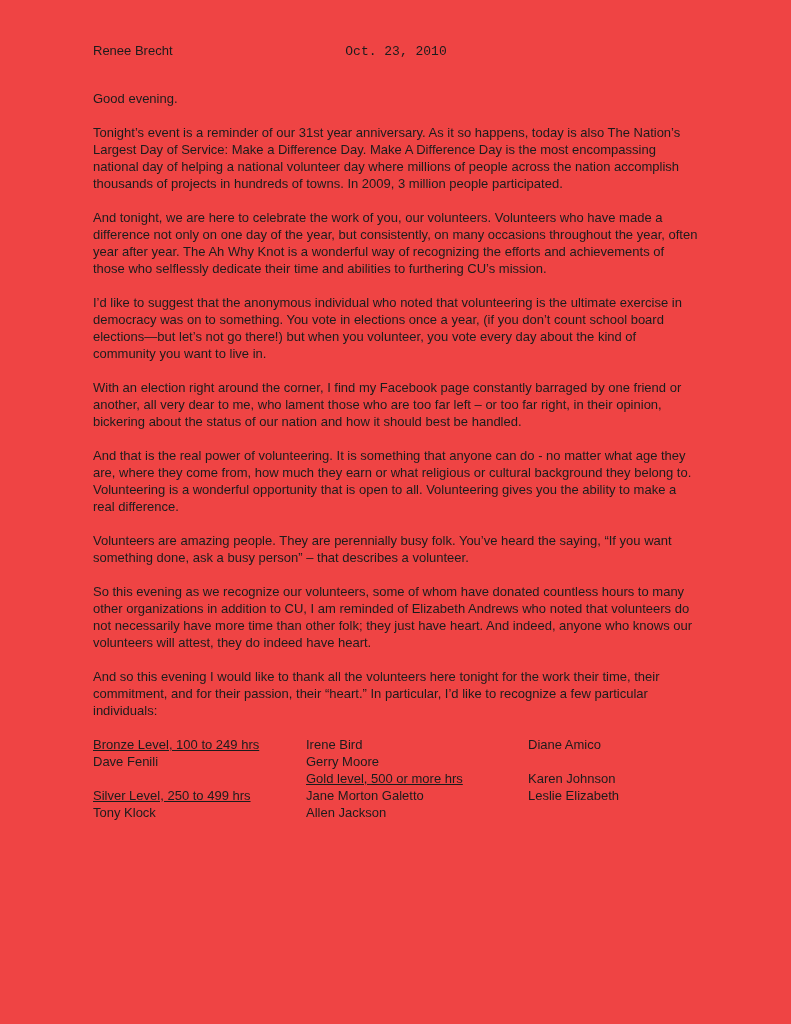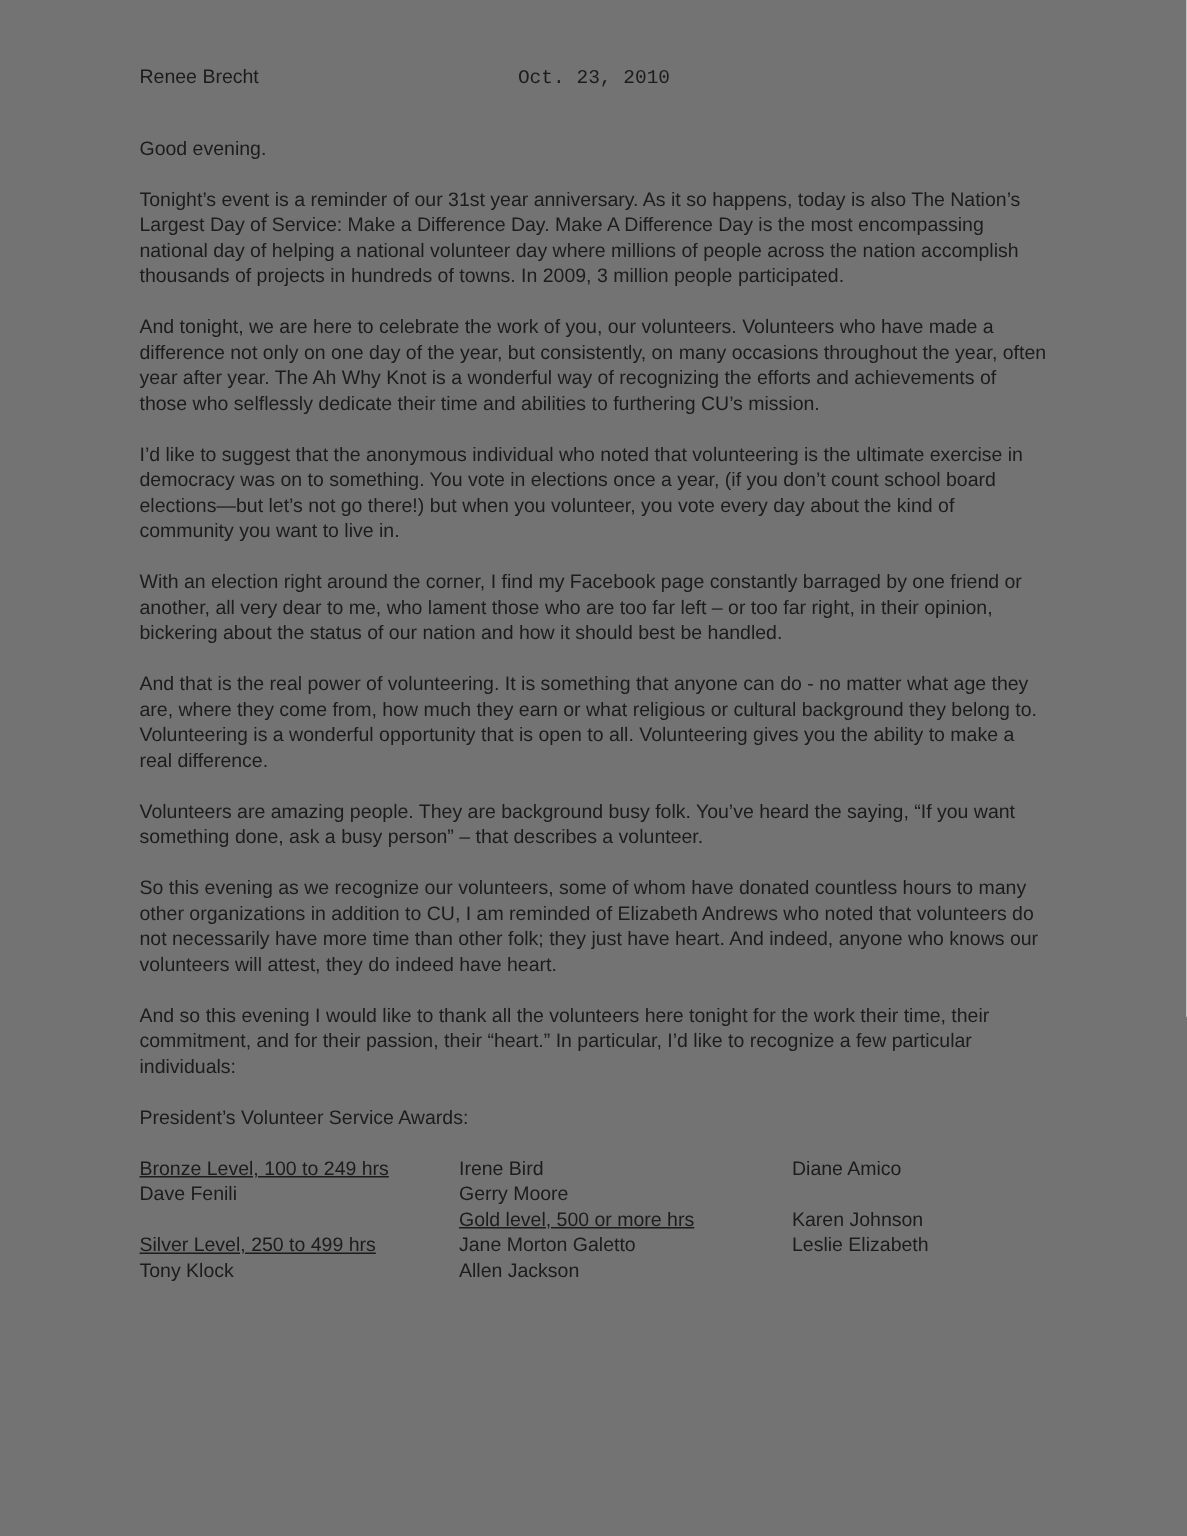--- a/index.html
+++ b/index.html
@@ -3,21 +3,21 @@
 <meta charset="utf-8">
 <style>
   html, body {
     margin: 0;
     padding: 0;
     background: #ffffff;
   }
   .page {
     width: 791px;
     height: 1024px;
-    background: #737373;
+    background: #ef4444;
     box-sizing: border-box;
     padding: 42px 92px 40px 93px;
     font-family: "Liberation Sans", "DejaVu Sans", sans-serif;
     font-size: 13px;
     line-height: 17px;
     color: #1c1c1c;
     overflow: hidden;
   }
   .doc-header {
     display: grid;
@@ -54,25 +54,24 @@
     <div class="date">Oct. 23, 2010</div>
   </div>
 
   <p class="body-para">Good evening.</p>
 
   <p class="body-para">Tonight’s event is a reminder of our 31st year anniversary. As it so happens, today is also The Nation’s Largest Day of Service: Make a Difference Day. Make A Difference Day is the most encompassing national day of helping a national volunteer day where millions of people across the nation accomplish thousands of projects in hundreds of towns. In 2009, 3 million people participated.</p>
   <p class="body-para">And tonight, we are here to celebrate the work of you, our volunteers. Volunteers who have made a difference not only on one day of the year, but consistently, on many occasions throughout the year, often year after year. The Ah Why Knot is a wonderful way of recognizing the efforts and achievements of those who selflessly dedicate their time and abilities to furthering CU’s mission.</p>
   <p class="body-para">I’d like to suggest that the anonymous individual who noted that volunteering is the ultimate exercise in democracy was on to something. You vote in elections once a year, (if you don’t count school board elections—but let’s not go there!) but when you volunteer, you vote every day about the kind of community you want to live in.</p>
   <p class="body-para">With an election right around the corner, I find my Facebook page constantly barraged by one friend or another, all very dear to me, who lament those who are too far left – or too far right, in their opinion, bickering about the status of our nation and how it should best be handled.</p>
   <p class="body-para">And that is the real power of volunteering. It is something that anyone can do - no matter what age they are, where they come from, how much they earn or what religious or cultural background they belong to. Volunteering is a wonderful opportunity that is open to all. Volunteering gives you the ability to make a real difference.</p>
-  <p class="body-para">Volunteers are amazing people. They are background busy folk. You’ve heard the saying, “If you want something done, ask a busy person” – that describes a volunteer.</p>
+  <p class="body-para">Volunteers are amazing people. They are perennially busy folk. You’ve heard the saying, “If you want something done, ask a busy person” – that describes a volunteer.</p>
   <p class="body-para">So this evening as we recognize our volunteers, some of whom have donated countless hours to many other organizations in addition to CU, I am reminded of Elizabeth Andrews who noted that volunteers do not necessarily have more time than other folk; they just have heart.  And indeed, anyone who knows our volunteers will attest, they do indeed have heart.</p>
   <p class="body-para">And so this evening I would like to thank all the volunteers here tonight for the work their time, their commitment, and for their passion, their “heart.” In particular, I’d like to recognize a few particular individuals:</p>
 
-  <p class="awards-heading">President’s Volunteer Service Awards:</p>
 
   <div class="awards-grid">
     <div class="cell underline">Bronze Level, 100 to 249 hrs</div>
     <div class="cell">Irene Bird</div>
     <div class="cell">Diane Amico</div>
 
     <div class="cell">Dave Fenili</div>
     <div class="cell">Gerry Moore</div>
     <div class="cell"></div>
 

